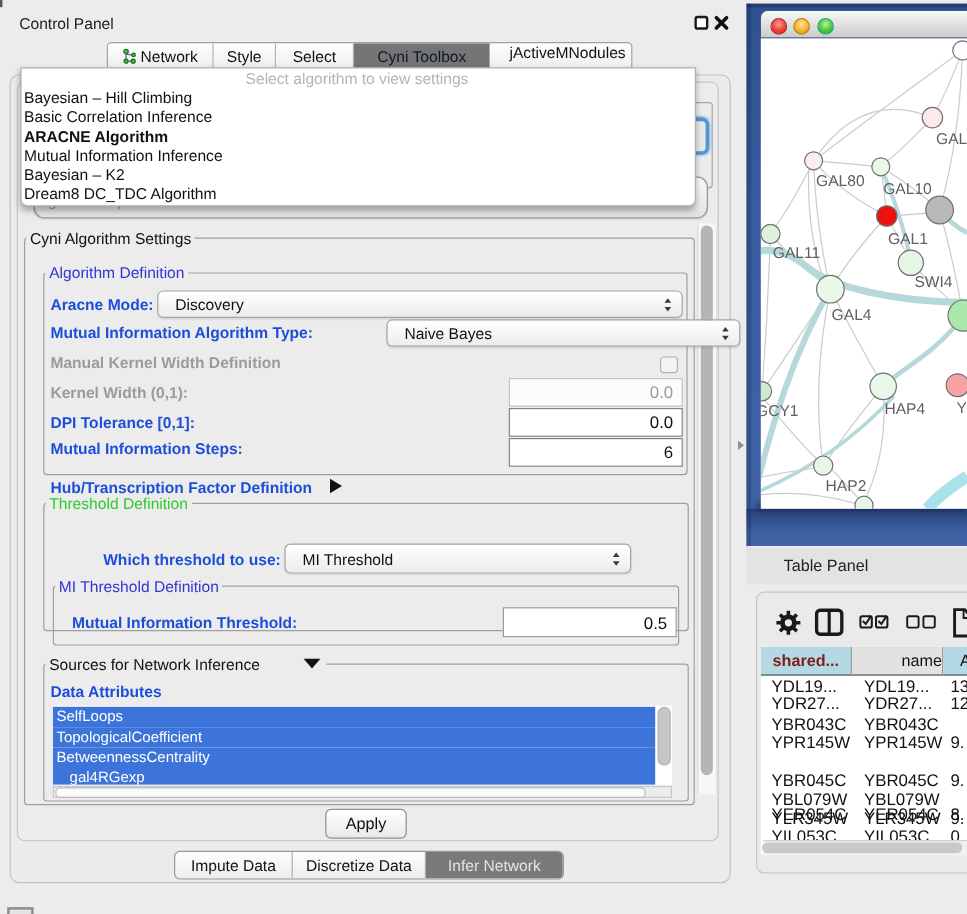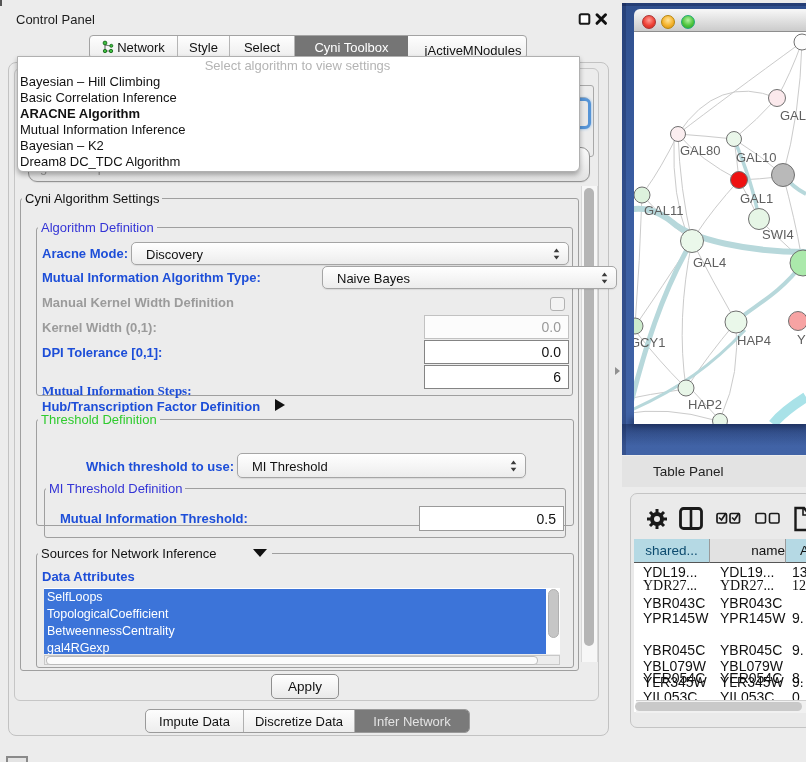--- a/index.html
+++ b/index.html
@@ -46,23 +46,23 @@
     </svg>
     <span class="n13">Network</span>
     </div>
   <div style="width:51px;border-right:1px solid #b5b5b5;display:flex;align-items:center;justify-content:center;">
       <span class="n13">Style</span>
     </div>
   <div style="width:64px;border-right:1px solid #b5b5b5;display:flex;align-items:center;justify-content:center;">
       <span class="n13">Select</span>
     </div>
   <div style="width:113px;background:#757575;display:flex;align-items:center;justify-content:center;">
-      <span style="font-size:13px;color:#ffffff;">Cyni Toolbox</span>
-    </div>
-  <div style="flex:1;display:flex;align-items:flex-end;justify-content:center;padding-left:12px;">
+      <span style="font-size:13px;color:#0f172a;">Cyni Toolbox</span>
+    </div>
+  <div style="flex:1;display:flex;align-items:flex-start;justify-content:center;padding-left:12px;">
       <span class="n13">jActiveMNodules</span>
     </div>
 </div>
 
 <div class="abs" style="left:8px;top:62px;width:599px;height:672px;border:1px solid #c2c2c2;border-radius:8px;background:#ebebeb;"></div>
 
 <div class="abs" style="left:14px;top:68px;width:583px;height:631px;border:1px solid #c6c6c6;border-radius:6px;background:#ececec;"></div>
 
 <div class="gbox" style="left:20px;top:85px;width:572px;height:70px;border-color:#a8a8a8;"></div>
 <div class="combo" style="left:30px;top:97px;width:558px;height:27px;border-radius:6px;"></div>
@@ -103,21 +103,21 @@
 <div class="abs b13 gray" style="left:42px;top:295px;">Manual Kernel Width Definition</div>
 <div class="abs" style="left:550px;top:297px;width:13px;height:12px;border:1px solid #b2b2b2;border-radius:3px;background:#f3f3f3;"></div>
 <div class="abs b13 gray" style="left:42px;top:320px;">Kernel Width (0,1):</div>
 <div class="field" style="left:424px;top:315px;width:143px;height:22px;border:1px solid #c2c2c2;background:#fcfcfc;">
     <span class="fval" style="color:#9a9a9a;">0.0</span>
   </div>
 <div class="abs b13" style="left:42px;top:345px;">DPI Tolerance [0,1]:</div>
 <div class="field" style="left:424px;top:340px;width:143px;height:22px;border:1px solid #848484;">
     <span class="fval">0.0</span>
   </div>
-<div class="abs b13" style="left:42px;top:383px;font-family:Liberation Serif, serif;">Mutual Information Steps:</div>
+<div class="abs b13" style="left:42px;top:366px;">Mutual Information Steps:</div>
 <div class="field" style="left:424px;top:365px;width:143px;height:22px;border:1px solid #848484;">
     <span class="fval">6</span>
   </div>
 
 <div class="abs b13" style="left:42px;top:399px;">Hub/Transcription Factor Definition</div>
 <div class="abs" style="left:275px;top:399px;width:0;height:0;border-left:10px solid #111;border-top:6.5px solid transparent;border-bottom:6.5px solid transparent;"></div>
 
 <div class="gbox" style="left:36px;top:419px;width:536px;height:105px;">
   <div class="glabel" style="color:#2fcb2f;">Threshold Definition</div>
 </div>
@@ -141,21 +141,21 @@
   <div class="glabel" style="color:#111;">Sources for Network Inference</div>
 </div>
 <div class="abs" style="left:220px;top:549px;width:52px;height:9px;background:#ececec;"></div>
 <div class="abs" style="left:253px;top:549px;width:0;height:0;border-top:8px solid #111;border-left:7.5px solid transparent;border-right:7.5px solid transparent;"></div>
 <div class="abs b13" style="left:42px;top:569px;">Data Attributes</div>
 
 <div class="abs" style="left:44px;top:588px;width:516px;height:66px;background:#fff;overflow:hidden;">
   <div style="position:absolute;left:0;top:1px;width:502px;height:17px;background:#3c74d9;color:#fff;font-size:12.5px;line-height:17px;padding-left:3px;box-sizing:border-box;">SelfLoops</div>
   <div style="position:absolute;left:0;top:18px;width:502px;height:17px;background:#3c74d9;color:#fff;font-size:12.5px;line-height:17px;padding-left:3px;box-sizing:border-box;">TopologicalCoefficient</div>
   <div style="position:absolute;left:0;top:35px;width:502px;height:17px;background:#3c74d9;color:#fff;font-size:12.5px;line-height:17px;padding-left:3px;box-sizing:border-box;">BetweennessCentrality</div>
-  <div style="position:absolute;left:0;top:52px;width:502px;height:14px;background:#3c74d9;color:#fff;font-size:12.5px;line-height:17px;padding-left:3px;box-sizing:border-box;">gal4RGexp</div>
+  <div style="position:absolute;left:0;top:52px;width:502px;height:14px;background:#3c74d9;color:#fff;font-size:12.5px;line-height:17px;padding-left:14px;box-sizing:border-box;">gal4RGexp</div>
   <div style="position:absolute;left:504px;top:1px;width:11px;height:49px;border-radius:6px;background:#c6c6c6;border:1px solid #b0b0b0;box-sizing:border-box;"></div>
 </div>
 
 <div class="abs" style="left:44px;top:655px;width:516px;height:10px;background:#ececec;border:1px solid #c8c8c8;box-sizing:border-box;"></div>
 <div class="abs" style="left:46px;top:656px;width:490px;height:7px;border-radius:4px;background:#fbfbfb;border:1px solid #bbb;"></div>
 
 <div class="abs" style="left:271px;top:674px;width:66px;height:23px;border:1px solid #8f8f8f;border-radius:5px;background:linear-gradient(180deg,#ffffff,#e9e9e9);text-align:center;line-height:23px;font-size:13.5px;color:#111;">Apply</div>
 
 <div class="abs" style="left:145px;top:709px;width:323px;height:22px;border:1px solid #9a9a9a;border-radius:5px;background:linear-gradient(180deg,#fdfdfd,#ededed);display:flex;overflow:hidden;">
   <div style="width:97px;border-right:1px solid #b0b0b0;display:flex;align-items:center;justify-content:center;">
@@ -299,30 +299,30 @@
   </g>
 
   <g stroke="#1a1a1a" fill="none" stroke-width="2.4">
     <path d="M150.5 3 L159 3 L164.5 9.5 L164.5 25 L150.5 25 Z"></path>
       <path d="M158 3 L158 10 L164.5 10" stroke-width="1.6"></path>
   </g>
 </svg>
 
 <div class="abs" style="left:634px;top:539px;width:172px;height:173px;background:#fff;overflow:hidden;">
 
-  <div style="position:absolute;left:0;top:0;width:75px;height:23px;background:#b5d9e4;border-right:1px solid #9a9a9a;border-bottom:1px solid #555;text-align:center;line-height:23px;font-size:13.5px;color:#0c4a6e;">shared...</div>
+  <div style="position:absolute;left:0;top:0;width:75px;height:23px;background:#b5d9e4;border-right:1px solid #9a9a9a;border-bottom:1px solid #555;text-align:center;line-height:23px;font-size:13.5px;color:#7f1d1d;font-weight:bold;">shared...</div>
   <div style="position:absolute;left:76px;top:0;width:75px;height:23px;background:#e2e2e2;border-right:1px solid #9a9a9a;border-bottom:1px solid #555;text-align:right;line-height:23px;font-size:13.5px;color:#111;text-indent:10px;">name</div>
   <div style="position:absolute;left:152px;top:0;width:20px;height:23px;background:#b5d9e4;border-bottom:1px solid #555;font-size:13.5px;color:#111;padding-left:14px;line-height:23px;">A</div>
 
   <div class="trow" style="top:25px;">
       <span class="c1">YDL19...</span>
       <span class="c2">YDL19...</span>
       <span class="c3">13</span>
     </div>
-  <div class="trow" style="top:39px;font-family:Liberation Serif, serif;">
+  <div class="trow" style="top:39px;">
       <span class="c1">YDR27...</span>
       <span class="c2">YDR27...</span>
       <span class="c3">12</span>
     </div>
   <div class="trow" style="top:56px;">
       <span class="c1">YBR043C</span>
       <span class="c2">YBR043C</span>
     </div>
   <div class="trow" style="top:71px;">
       <span class="c1">YPR145W</span>

